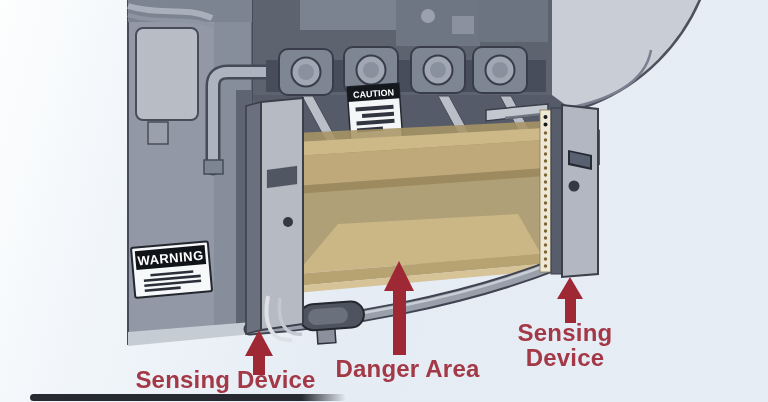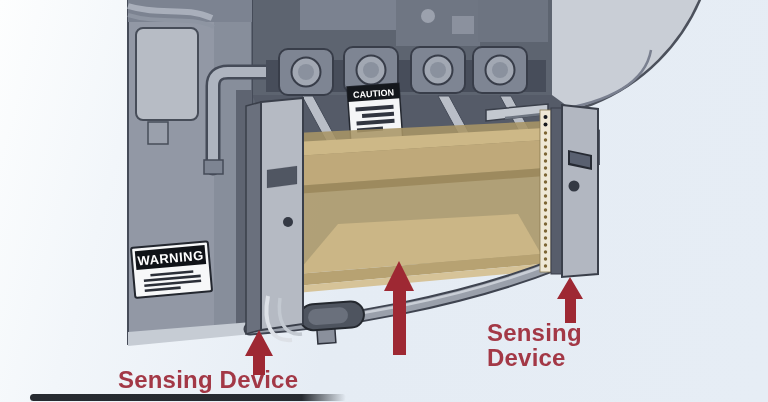--- a/index.html
+++ b/index.html
@@ -4,21 +4,21 @@
 <style>
   html,body { margin:0; padding:0; }
   .stage {
     position:relative; width:768px; height:402px; overflow:hidden;
     background: linear-gradient(105deg, #fdfefe 0%, #f2f6fa 18%, #e5ecf4 48%, #e6edf5 100%);
     font-family:"Liberation Sans", sans-serif;
   }
   .stage svg { position:absolute; left:0; top:0; }
   .anno-label {
     position:absolute; font-weight:bold; font-size:24px; color:#a33846;
-    text-align:left; letter-spacing:0.2px; line-height:1.05;
+    text-align:center; letter-spacing:0.2px; line-height:1.05;
     font-family:"Liberation Sans", sans-serif;
   }
   .progress-bar {
     position:absolute; left:30px; top:394px; width:316px; height:7px; border-radius:4px;
     background: linear-gradient(to right, rgba(28,32,38,0.95) 86%, rgba(28,32,38,0));
   }
   svg text { font-family:"Liberation Sans", sans-serif; }
 </style>
 </head>
 <body>
@@ -176,17 +176,18 @@
     <rect x="10" y="37.5" width="57" height="2.6" fill="#2b2f38"></rect>
     <rect x="10" y="42.5" width="36" height="2.6" fill="#2b2f38"></rect>
   </g>
 
   <polygon points="259,330 245,356 253,356 253,375 265,375 265,356 273,356" fill="#9e2833"></polygon>
   <polygon points="399,261 384,291 393,291 393,355 406,355 406,291 414,291" fill="#9e2833"></polygon>
   <polygon points="570,277 557,299 565,299 565,323 576,323 576,299 583,299" fill="#9e2833"></polygon>
 </svg>
 
   <div class="anno-label" style="left:118px; top:367px; width:215px;">Sensing Device</div>
+  <div class="anno-label" style="left:330px; top:356px; width:155px;">Danger Area</div>
   <div class="anno-label" style="left:487px; top:320px; width:156px;">Sensing Device</div>
 
   <div class="progress-bar"></div>
 
 </div>
 
 </body></html>

